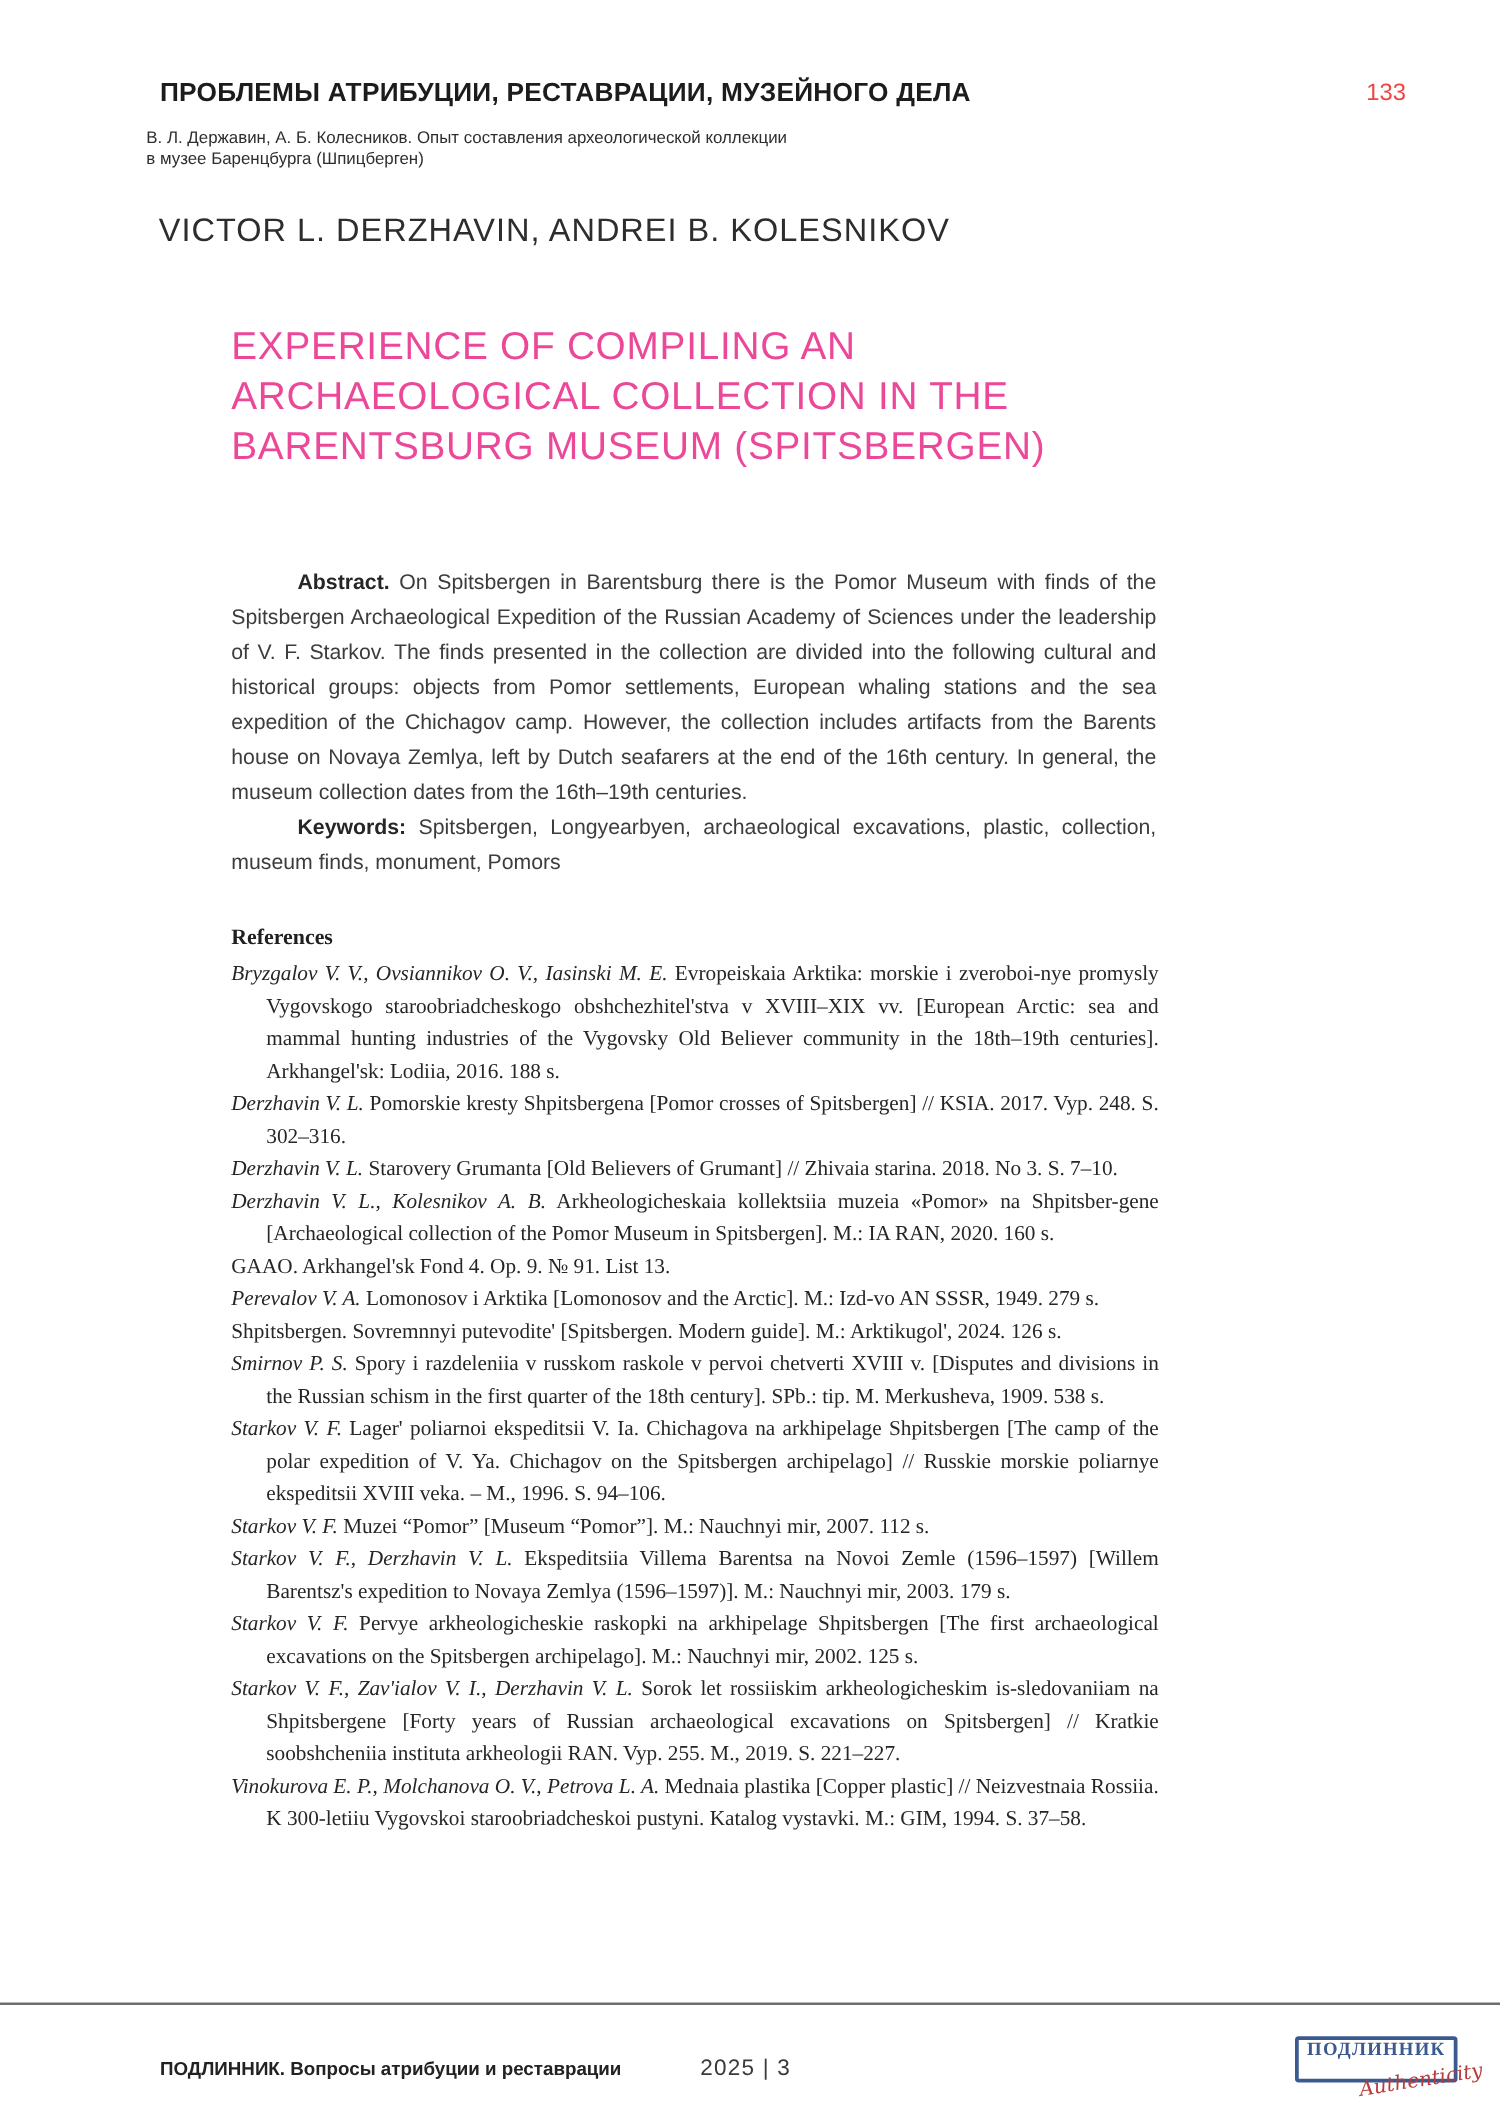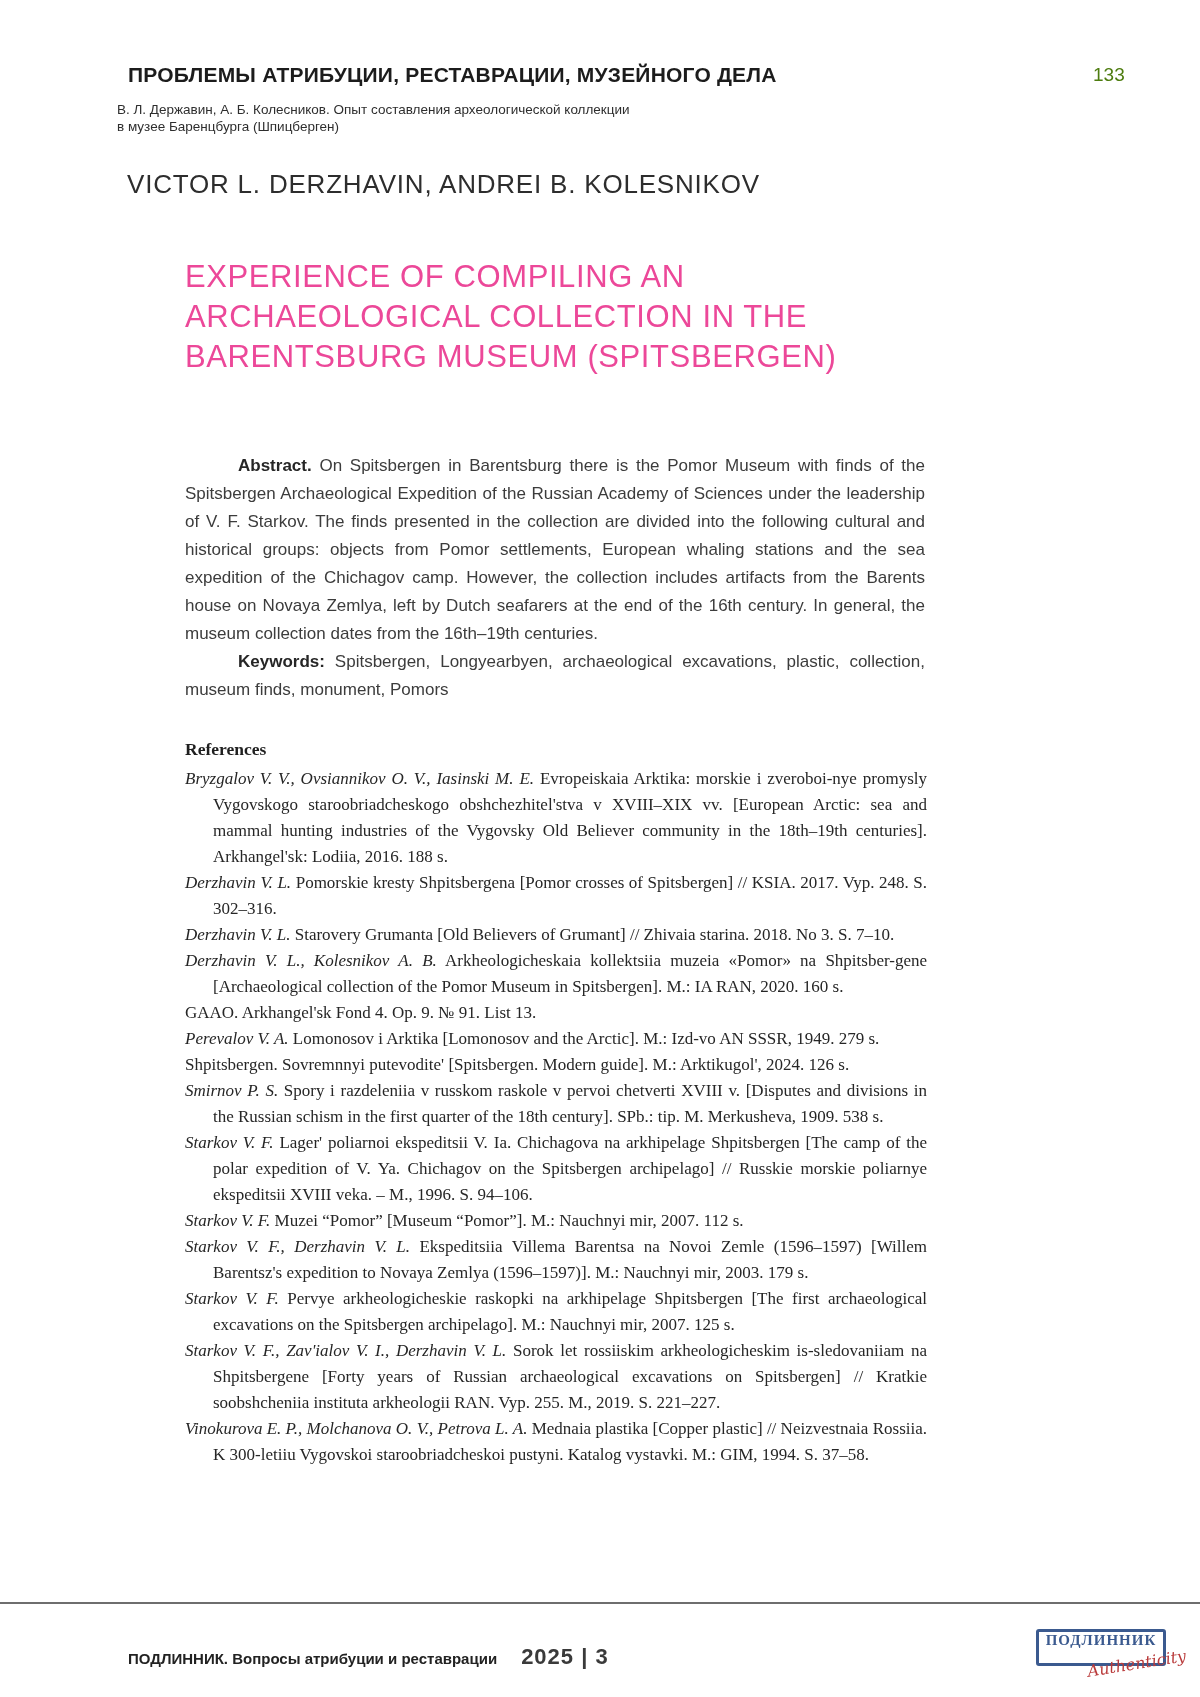--- a/index.html
+++ b/index.html
@@ -7,21 +7,21 @@
     width:1200px;height:1697px;position:relative;background:#ffffff;
     font-family:"Liberation Sans",sans-serif;color:#2f2f2f;overflow:hidden;
   }
   
   .section-header{
     position:absolute;left:128px;top:63px;width:860px;
     font-size:21px;font-weight:bold;letter-spacing:.2px;color:#1c1c1c;
   }
   .page-number{
     position:absolute;left:1093px;top:64px;width:46px;
-    font-size:19px;color:#4d7c0f;text-align:left;
+    font-size:19px;color:#ef4444;text-align:left;
   }
   .running-head{
     position:absolute;left:117px;top:101px;width:700px;
     font-size:13.5px;line-height:17px;color:#2e2e2e;
   }
   
   .authors{
     position:absolute;left:127px;top:169px;width:900px;
     font-size:26px;letter-spacing:.8px;color:#2d2d2d;font-weight:400;
   }
@@ -50,21 +50,21 @@
   }
   .ref i{font-style:italic;}
   
   .footer-rule{
     position:absolute;left:0;top:1602px;width:1200px;height:2px;background:#6e6e6e;
   }
   .footer-text{
     position:absolute;left:128px;top:1644px;display:flex;align-items:baseline;gap:24px;
   }
   .footer-journal{font-size:15px;font-weight:bold;color:#222222;}
-  .footer-issue{font-size:22px;color:#3a3a3a;letter-spacing:1px;font-weight:700;}
+  .footer-issue{font-size:18px;color:#3a3a3a;letter-spacing:1px;font-weight:400;margin-left:39px;}
   .logo{
     position:absolute;left:1036px;top:1629px;width:130px;height:37px;
     border:3px solid #3b5a8f;border-radius:3px;box-sizing:border-box;
     display:flex;align-items:flex-start;justify-content:center;
   }
   .logo-text{
     font-family:"Liberation Serif",serif;font-weight:bold;font-size:15px;
     letter-spacing:1px;color:#3b5a8f;
   }
   .logo-script{
@@ -102,21 +102,21 @@
   <p class="ref"><i>Derzhavin V. L.</i> <span>Pomorskie kresty Shpitsbergena [Pomor crosses of Spitsbergen] // KSIA. 2017. Vyp. 248. S. 302–316.</span></p>
   <p class="ref"><i>Derzhavin V. L.</i> <span>Starovery Grumanta [Old Believers of Grumant] // Zhivaia starina. 2018. No 3. S. 7–10.</span></p>
   <p class="ref"><i>Derzhavin V. L., Kolesnikov A. B.</i> <span>Arkheologicheskaia kollektsiia muzeia «Pomor» na Shpitsber-gene [Archaeological collection of the Pomor Museum in Spitsbergen]. M.: IA RAN, 2020. 160 s.</span></p>
   <p class="ref"><i></i> <span>GAAO. Arkhangel'sk Fond 4. Op. 9. № 91. List 13.</span></p>
   <p class="ref"><i>Perevalov V. A.</i> <span>Lomonosov i Arktika [Lomonosov and the Arctic]. M.: Izd-vo AN SSSR, 1949. 279 s.</span></p>
   <p class="ref"><i></i> <span>Shpitsbergen. Sovremnnyi putevodite' [Spitsbergen. Modern guide]. M.: Arktikugol', 2024. 126 s.</span></p>
   <p class="ref"><i>Smirnov P. S.</i> <span>Spory i razdeleniia v russkom raskole v pervoi chetverti XVIII v. [Disputes and divisions in the Russian schism in the first quarter of the 18th century]. SPb.: tip. M. Merkusheva, 1909. 538 s.</span></p>
   <p class="ref"><i>Starkov V. F.</i> <span>Lager' poliarnoi ekspeditsii V. Ia. Chichagova na arkhipelage Shpitsbergen [The camp of the polar expedition of V. Ya. Chichagov on the Spitsbergen archipelago] // Russkie morskie poliarnye ekspeditsii XVIII veka. – M., 1996. S. 94–106.</span></p>
   <p class="ref"><i>Starkov V. F.</i> <span>Muzei “Pomor” [Museum “Pomor”]. M.: Nauchnyi mir, 2007. 112 s.</span></p>
   <p class="ref"><i>Starkov V. F., Derzhavin V. L.</i> <span>Ekspeditsiia Villema Barentsa na Novoi Zemle (1596–1597) [Willem Barentsz's expedition to Novaya Zemlya (1596–1597)]. M.: Nauchnyi mir, 2003. 179 s.</span></p>
-  <p class="ref"><i>Starkov V. F.</i> <span>Pervye arkheologicheskie raskopki na arkhipelage Shpitsbergen [The first archaeological excavations on the Spitsbergen archipelago]. M.: Nauchnyi mir, 2007. 125 s.</span></p>
+  <p class="ref"><i>Starkov V. F.</i> <span>Pervye arkheologicheskie raskopki na arkhipelage Shpitsbergen [The first archaeological excavations on the Spitsbergen archipelago]. M.: Nauchnyi mir, 2002. 125 s.</span></p>
   <p class="ref"><i>Starkov V. F., Zav'ialov V. I., Derzhavin V. L.</i> <span>Sorok let rossiiskim arkheologicheskim is-sledovaniiam na Shpitsbergene [Forty years of Russian archaeological excavations on Spitsbergen] // Kratkie soobshcheniia instituta arkheologii RAN. Vyp. 255. M., 2019. S. 221–227.</span></p>
   <p class="ref"><i>Vinokurova E. P., Molchanova O. V., Petrova L. A.</i> <span>Mednaia plastika [Copper plastic] // Neizvestnaia Rossiia. K 300-letiiu Vygovskoi staroobriadcheskoi pustyni. Katalog vystavki. M.: GIM, 1994. S. 37–58.</span></p>
 </section>
 
 <div class="footer-rule"></div>
 <div class="footer-text">
   <span class="footer-journal">ПОДЛИННИК. Вопросы атрибуции и реставрации</span>
   <span class="footer-issue">2025 | 3</span>
 </div>
 <div class="logo">

